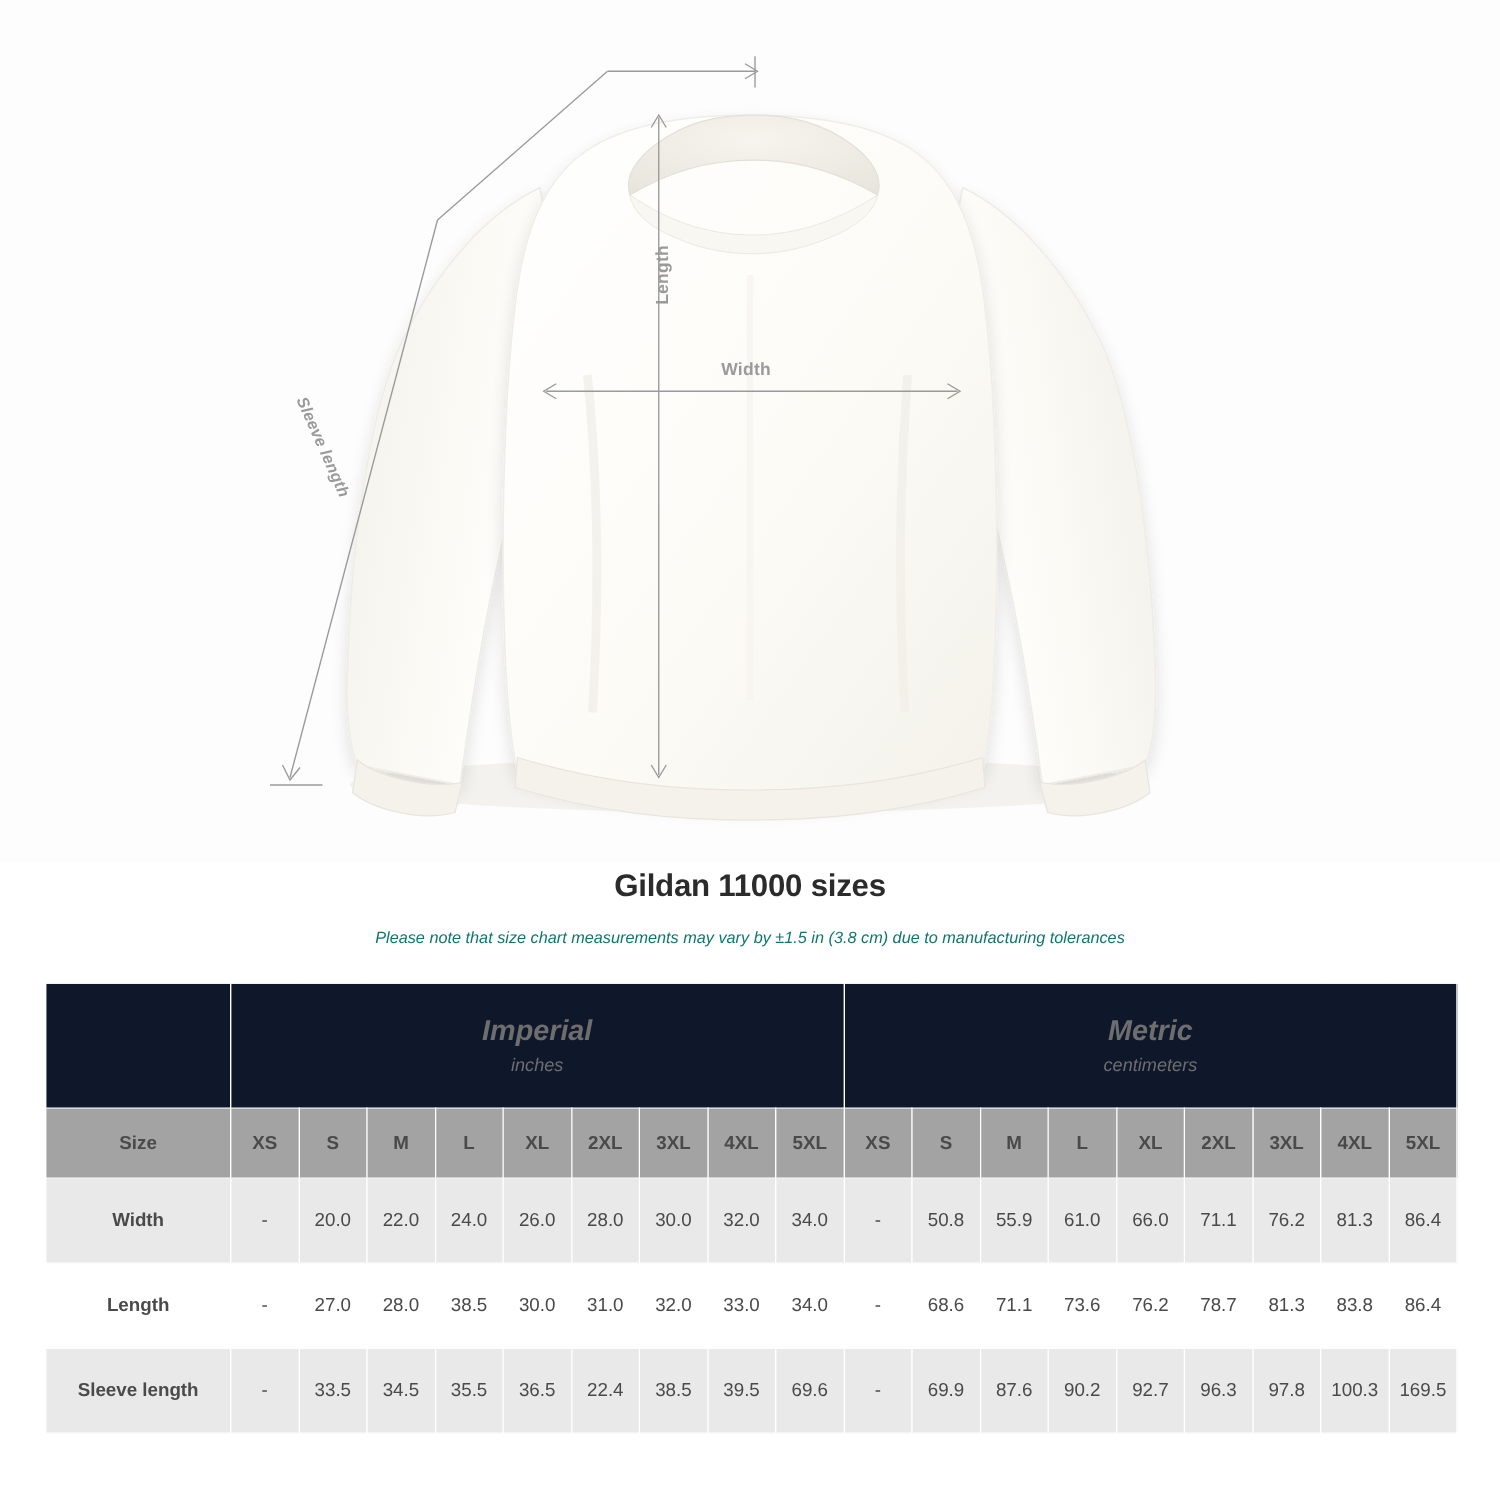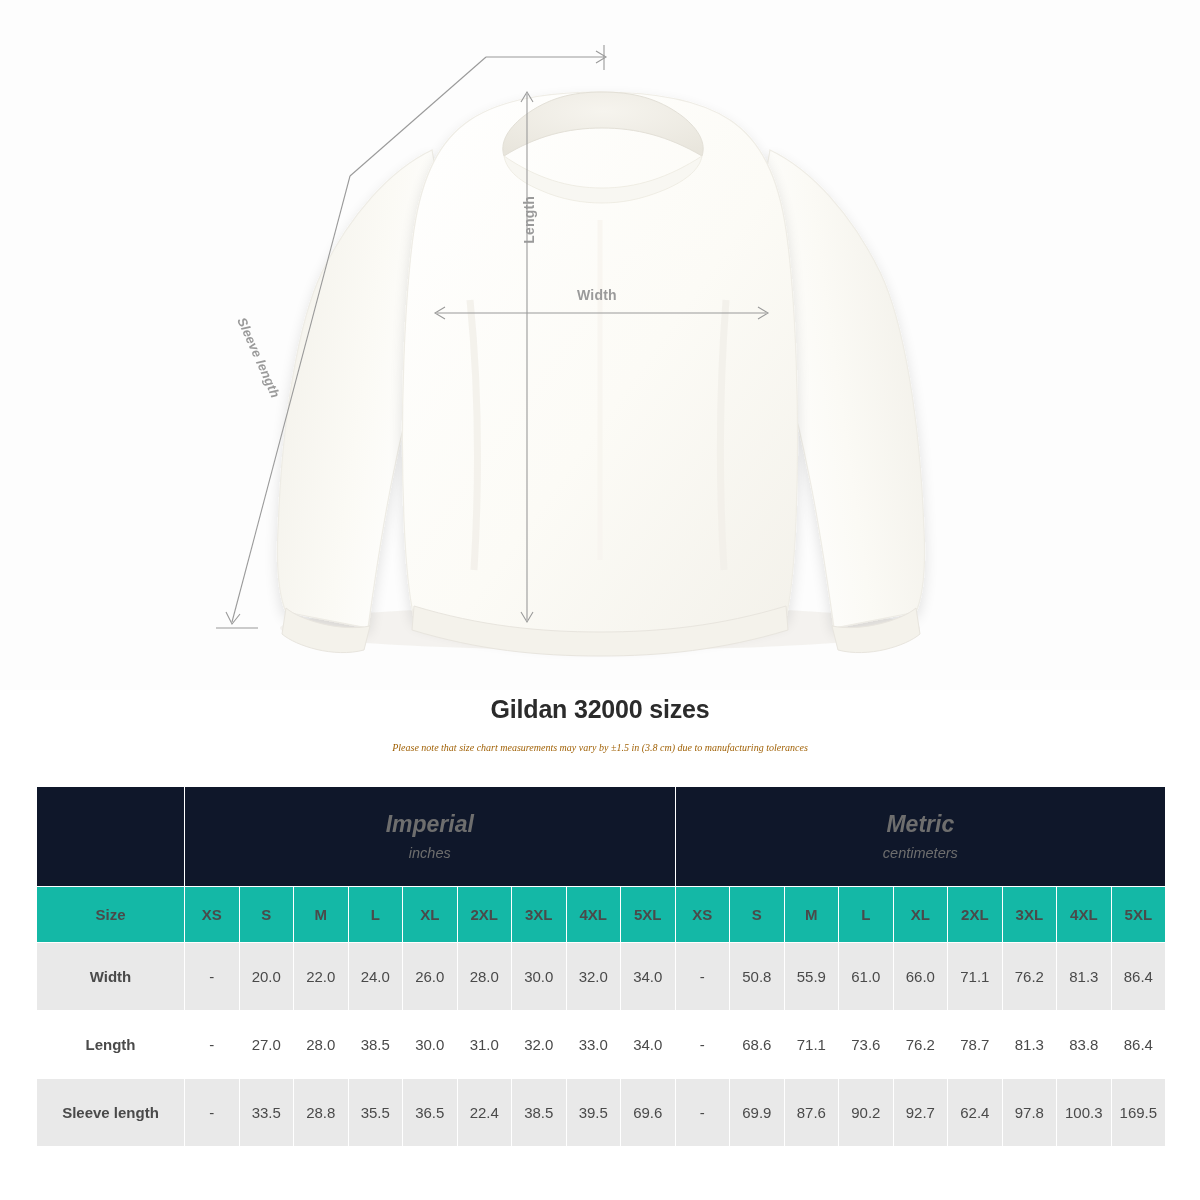--- a/index.html
+++ b/index.html
@@ -59,25 +59,24 @@
     text-align: center;
   }
   #chart-title {
     font-size: 25px;
     font-weight: bold;
     color: #2b2b2b;
     margin: 0;
     letter-spacing: -0.2px;
   }
   #chart-note {
-    font-size: 10px;
+    font-size: 13px;
     font-style: italic;
-    color: #a16207;
+    color: #0f766e;
     margin-top: 18px;
-    font-family: Liberation Serif, serif;
   }
 
   
   #size-table-wrap {
     position: absolute;
     left: 36px; top: 786px;
     width: 1128px;
   }
   table#size-table {
     width: 1128px;
@@ -104,21 +103,21 @@
     line-height: 1.1;
   }
   .unit-sub {
     font-size: 14.5px;
     font-style: italic;
     color: #6e6e6e;
     margin-top: 7px;
     text-align: center;
   }
   .hdrrow td {
-    background: #14b8a6;
+    background: #a3a3a3;
     height: 56px;
     font-weight: bold;
     color: #4a4a4a;
     font-size: 15px;
   }
   .datarow td {
     height: 68px;
     font-size: 15.5px;
     color: #4a4a4a;
   }
@@ -242,21 +241,21 @@
         <path d="M 216 628 L 258 628"></path>
       </g>
     </svg>
 
     <div class="dim-label" id="label-length">Length</div>
     <div class="dim-label" id="label-width">Width</div>
     <div class="dim-label" id="label-sleeve">Sleeve length</div>
   </div>
 
   <div id="title-block">
-    <div id="chart-title">Gildan 32000 sizes</div>
+    <div id="chart-title">Gildan 11000 sizes</div>
     <div id="chart-note">Please note that size chart measurements may vary by ±1.5 in (3.8 cm) due to manufacturing tolerances</div>
   </div>
 
   <div id="size-table-wrap">
     <table id="size-table">
       <colgroup>
         <col class="col-label">
         <col class="col-size">
           <col class="col-size">
           <col class="col-size">
@@ -352,33 +351,33 @@
           <td>78.7</td>
           <td>81.3</td>
           <td>83.8</td>
           <td>86.4</td>
         </tr>
 
         <tr class="datarow shade">
           <td class="rowhead">Sleeve length</td>
           <td>-</td>
           <td>33.5</td>
-          <td>28.8</td>
+          <td>34.5</td>
           <td>35.5</td>
           <td>36.5</td>
           <td>22.4</td>
           <td>38.5</td>
           <td>39.5</td>
           <td>69.6</td>
           <td>-</td>
           <td>69.9</td>
           <td>87.6</td>
           <td>90.2</td>
           <td>92.7</td>
-          <td>62.4</td>
+          <td>96.3</td>
           <td>97.8</td>
           <td>100.3</td>
           <td>169.5</td>
         </tr>
       </tbody>
     </table>
   </div>
 
 </div>
 

